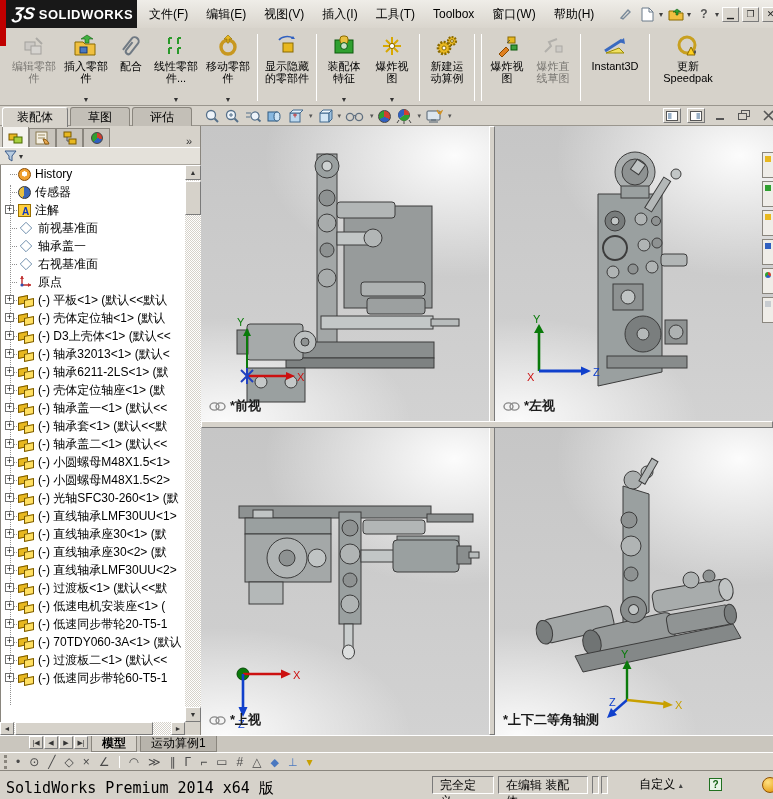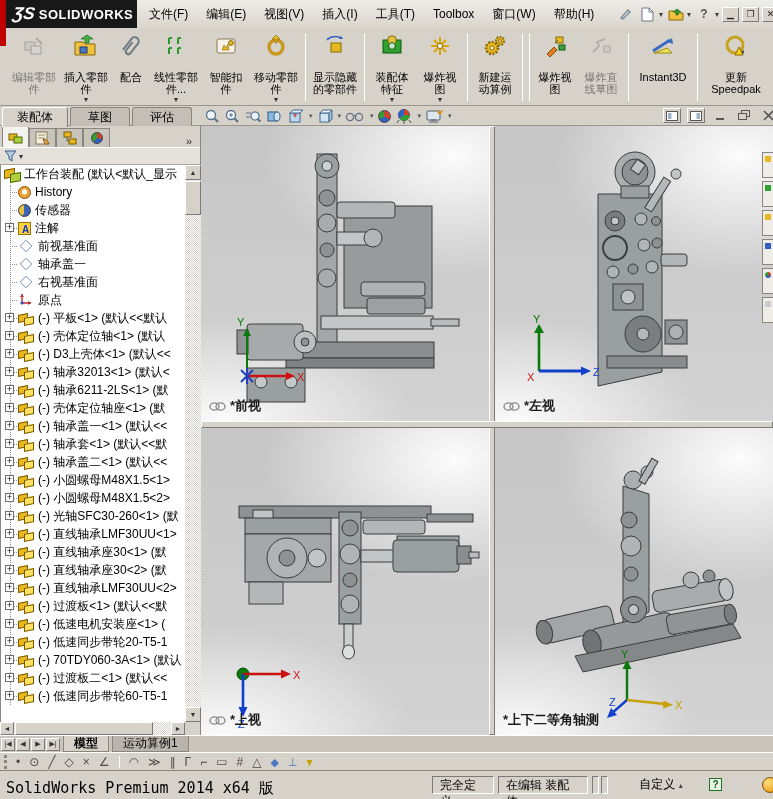--- a/index.html
+++ b/index.html
@@ -22,21 +22,21 @@
   .tb-right{right:2px;top:2px;height:24px;display:flex;align-items:center;gap:3px;}
   .tb-ic{width:20px;height:20px;display:flex;align-items:center;justify-content:center;}
   .mini-caret{font-size:8px;color:#404040;margin-left:-2px;}
   .winbtn{width:17px;height:15px;background:#d9d5cd;display:flex;align-items:center;justify-content:center;font-size:9px;color:#222;}
 
   
   .cmdbar{left:0;top:28px;width:773px;height:78px;background:#d6d2ca;border-bottom:1px solid #9a968e;
           display:flex;align-items:stretch;padding:2px 2px 0 8px;}
   .cmdbtn{display:flex;flex-direction:column;align-items:center;padding:3px 2px 0 2px;margin:0 1px;}
   .cmdbtn .cicon{height:26px;display:flex;align-items:center;justify-content:center;}
-  .cmdbtn .clabel{font-size:11px;line-height:12px;text-align:center;margin-top:12px;}
+  .cmdbtn .clabel{font-size:11px;line-height:12px;text-align:center;margin-top:1px;}
   .cmdbtn .drop{font-size:7px;color:#333;margin-top:auto;padding-bottom:2px;}
   .cmdbtn.disabled{opacity:.45;filter:grayscale(1);}
   .csep{width:1px;background:#9a968e;border-right:1px solid #fff;margin:4px 3px;}
 
   
   .tabrow{left:0;top:106px;width:773px;height:20px;background:#d6d2ca;border-bottom:1px solid #9a968e;}
   .ptab{position:absolute;top:1px;height:19px;padding:0 0;line-height:18px;text-align:center;
         background:#c3bfb7;border:1px solid #8a867e;border-bottom:none;border-radius:3px 3px 0 0;}
   .ptab.active{background:#d6d2ca;border-color:#fff #7a7a7a #d6d2ca #fff;height:20px;z-index:2;}
   .hud{position:absolute;left:204px;top:1px;height:18px;display:flex;align-items:center;gap:4px;}
@@ -85,21 +85,21 @@
       radial-gradient(130% 70% at 8% 100%, rgba(255,255,255,.9) 0%, rgba(255,255,255,0) 50%),
       linear-gradient(#c6c6c6,#d2d2d2);}
   .vsplit{position:absolute;left:288px;top:0;width:6px;height:609px;background:#d6d2ca;border:1px solid;border-color:#fff #7a7a7a #7a7a7a #fff;}
   .hsplit{position:absolute;left:0;top:295px;width:572px;height:7px;background:#d6d2ca;border:1px solid;border-color:#fff #7a7a7a #7a7a7a #fff;}
   .vlabel{position:absolute;left:8px;bottom:6px;display:flex;align-items:center;gap:4px;font-size:13px;font-weight:bold;color:#1a1a1a;}
   .rightstrip{position:absolute;right:0;top:26px;width:11px;display:flex;flex-direction:column;gap:3px;}
   .rsb{width:11px;height:26px;background:#efede8;border:1px solid #8a867e;border-right:none;}
   .rsb i{display:block;width:6px;height:6px;margin:3px auto 0;}
 
   
-  .bottombar{left:0;top:735px;width:773px;height:17px;background:#cac6be;border-top:1px solid #fff;display:flex;align-items:center;}
+  .bottombar{left:0;top:735px;width:773px;height:17px;background:#cac6be;border-top:1px solid #fff;display:flex;align-items:flex-start;padding-left:28px;}
   .navbtn{width:14px;height:13px;margin-left:1px;background:#d6d2ca;display:flex;align-items:center;justify-content:center;font-size:7px;color:#333;}
   .btab{height:16px;padding:0 10px;line-height:15px;font-size:12px;background:#b8b4ac;border:1px solid #8a867e;border-top:none;margin-left:3px;}
   .btab.active{background:#d6d2ca;font-weight:bold;}
 
   
   .sketchbar{left:0;top:752px;width:773px;height:18px;background:#d6d2ca;border-top:1px solid #fff;display:flex;align-items:center;gap:9px;padding-left:4px;}
   .dragdots{width:3px;height:14px;border-left:3px dotted #8a867e;}
   .skic{font-size:12px;color:#4a4a4a;line-height:14px;}
   .skic.cube{color:#4a78c0;font-size:11px;}
   .skic.gold{color:#c8a000;}
@@ -199,30 +199,20 @@
               <path d="M4 4 v6 M4 4 h3"></path>
               <path d="M13 4 v6 M13 4 h3"></path>
               <path d="M4 14 v6 M4 14 h3"></path>
               <path d="M13 14 v6 M13 14 h3"></path>
             </g>
           </svg>
       </span>
       <span class="clabel">线性零部件...</span>
       <span class="drop">▼</span>
     </div>
-    <div class="cmdbtn" style="width:46px">
-      <span class="cicon">
-        <svg width="24" height="22">
-            <rect x="3" y="4" width="18" height="14" rx="2" fill="#f6f2ea" stroke="#8a7a50"></rect>
-            <path d="M8 15 l2-5 2 3 2-4 1 6 z" fill="#e8b820" stroke="#8a6a00" stroke-width=".6"></path>
-            <circle cx="17" cy="8" r="2.4" fill="#e8b820" stroke="#8a6a00"></circle>
-          </svg>
-      </span>
-      <span class="clabel">智能扣件</span>
-    </div>
     <div class="cmdbtn" style="width:50px">
       <span class="cicon">
         <svg width="24" height="24">
             <circle cx="12" cy="13" r="7" fill="none" stroke="#c89820" stroke-width="3.4"></circle>
             <path d="M12 1 l4 4 h-3 v4 h-2 V5 h-3 z" fill="#e8b820" stroke="#8a6a00" stroke-width=".6"></path>
           </svg>
       </span>
       <span class="clabel">移动零部件</span>
       <span class="drop">▼</span>
     </div>
@@ -459,24 +449,20 @@
     </div>
     <div class="filterrow">
       <svg width="13" height="12">
           <path d="M1 1 h11 l-4 5 v5 l-3 -2 v-3 z" fill="#b8cce0" stroke="#3a5a8a"></path>
         </svg>
       <span style="font-size:8px;color:#333;">▾</span>
     </div>
 
     <div class="tree">
       <span class="treeline"></span>
-      <div class="trow root">
-        <span class="ico i-root"></span>
-        <span class="tl">工作台装配 (默认&lt;默认_显示</span>
-      </div>
       <div class="trow">
           <span class="ico i-hist"></span>
           <span class="tl">History</span>
         </div>
       <div class="trow">
           <span class="ico i-sens"></span>
           <span class="tl">传感器</span>
         </div>
       <div class="trow">
           <span class="exp">+</span>

